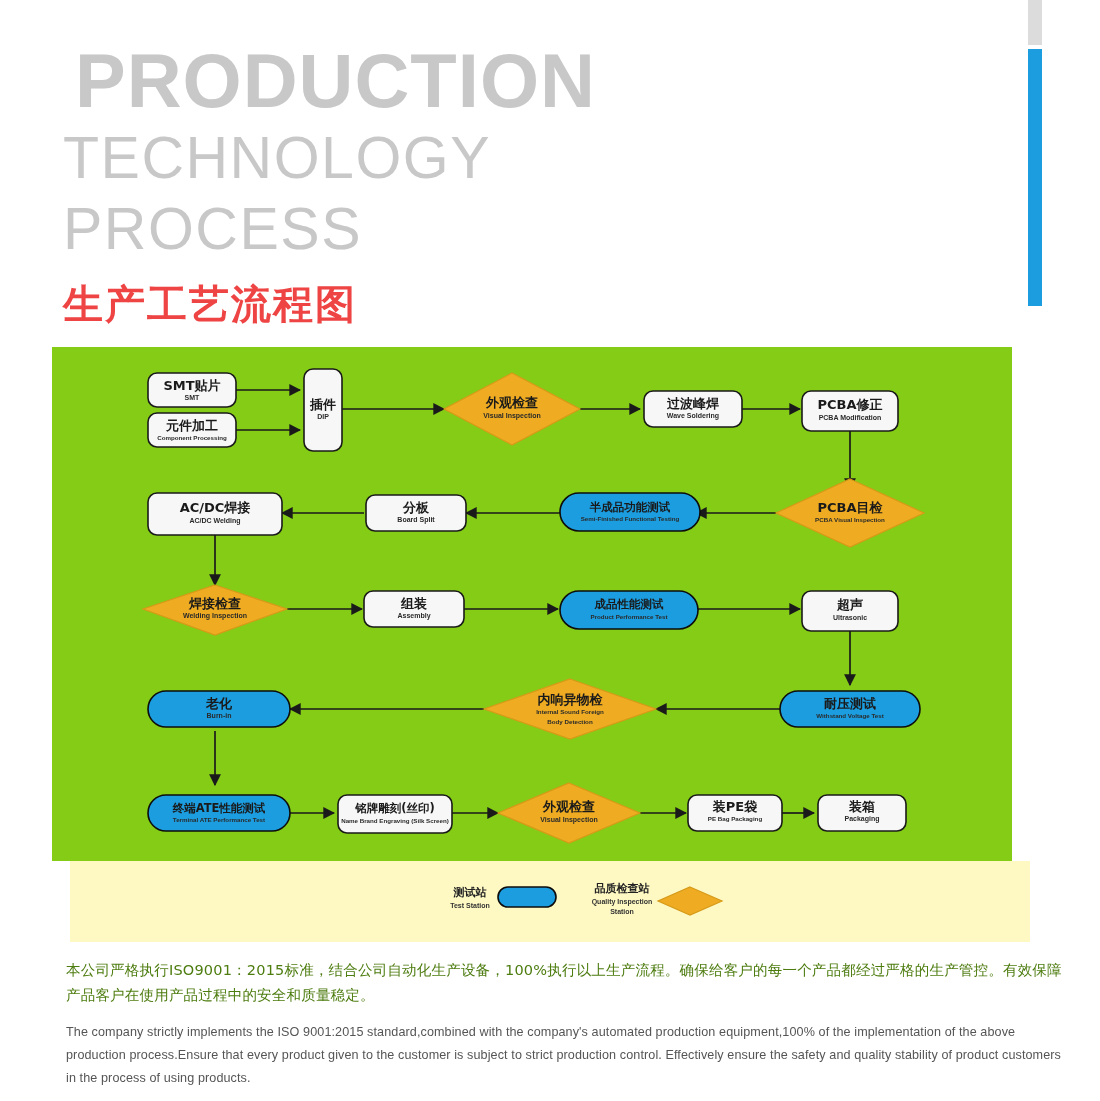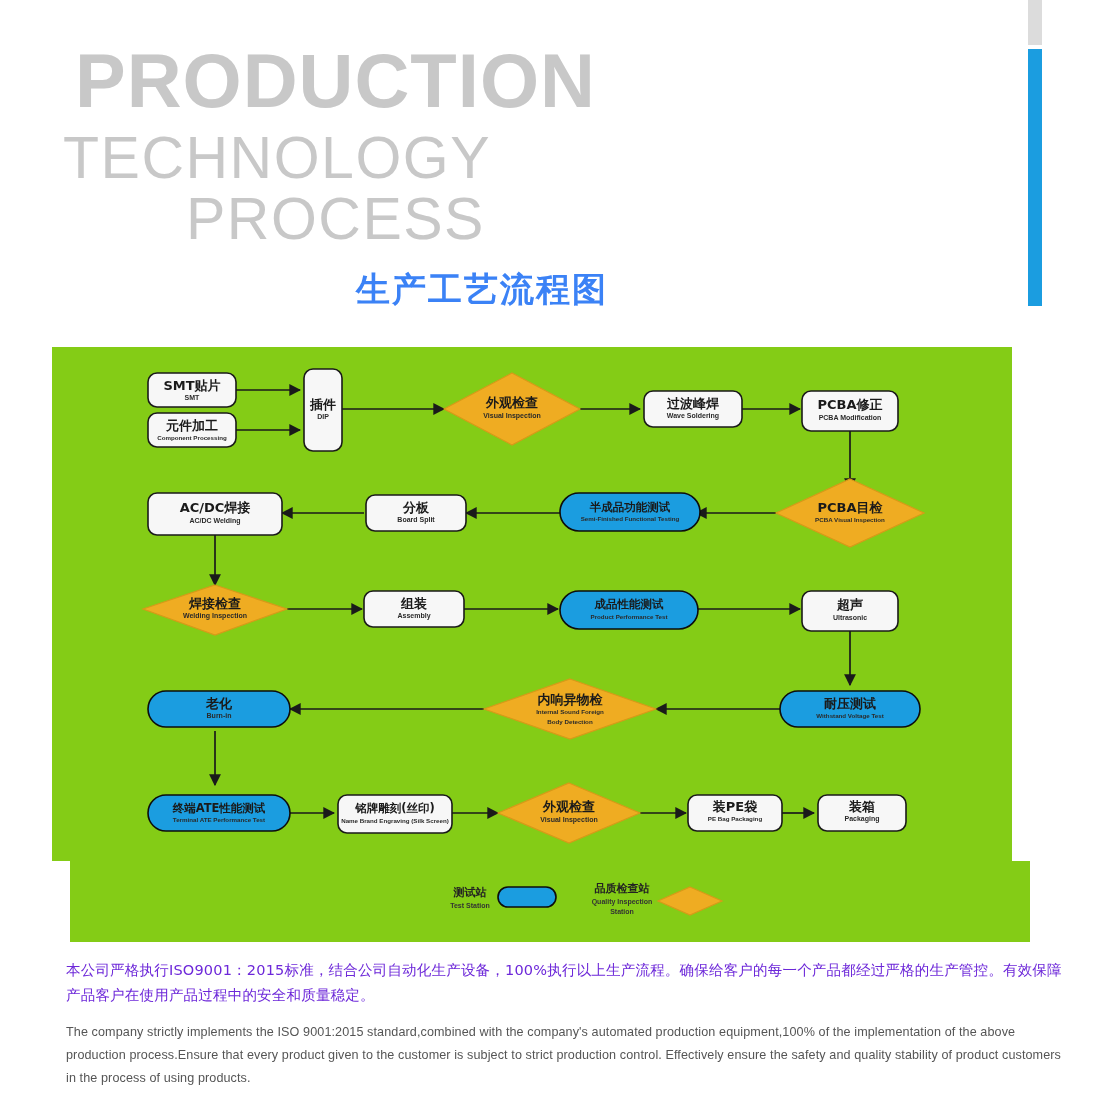--- a/index.html
+++ b/index.html
@@ -41,43 +41,42 @@
   .h-line2, .h-line3 {
     font-size: 59px;
     font-weight: 400;
     letter-spacing: 1.5px;
     color: #c8c8c8;
     line-height: 1.0;
     margin: 0;
     font-family: "Liberation Sans", sans-serif;
   }
   .h-line2 { margin-top: 10px; }
-  .h-line3 { margin-top: 2px; text-align: center; }
+  .h-line3 { margin-top: 12px; }
   .h-cn {
-    font-size: 34px;
-    font-weight: 700;
-    color: #3b82f6;
+    font-size: 40px;
+    font-weight: 700;
+    color: #ef4444;
     margin: 18px 0 0 0;
     letter-spacing: 2px;
     font-family: "DejaVu Sans", sans-serif;
-    text-align: right;
   }
 
   
   #chart-panel {
     position: absolute;
     left: 52px; top: 347px;
     width: 960px; height: 514px;
     background: #84cc16;
   }
   #legend-panel {
     position: absolute;
     left: 70px; top: 861px;
     width: 960px; height: 81px;
-    background: #84cc16;
+    background: #fef9c3;
   }
   #flow-svg { position: absolute; left: 0; top: 0; }
   #legend-svg { position: absolute; left: 0; top: 0; }
 
   
   .nd-cn {
     font-family: "DejaVu Sans", sans-serif;
     font-weight: 700;
     font-size: 13px;
     fill: #1a1a1a;
@@ -114,21 +113,21 @@
   .shape-box { fill: #f7f7f7; stroke: #1a1a1a; stroke-width: 1.6; }
   .shape-blue { fill: #1b9de0; stroke: #0d0d0d; stroke-width: 1.6; }
   .shape-diamond { fill: #efac22; stroke: #d79a18; stroke-width: 1.2; }
   .conn { stroke: #1a1a1a; stroke-width: 1.7; fill: none; }
 
   
   #footer { position: absolute; left: 66px; top: 958px; width: 1000px; }
   .ft-cn {
     font-family: "DejaVu Sans", sans-serif;
     font-size: 14.5px;
-    color: #6d28d9;
+    color: #4d7c0f;
     line-height: 1.75;
     margin: 0;
     letter-spacing: 0.2px;
   }
   .ft-en {
     font-family: Liberation Sans, sans-serif;
     font-size: 12.6px;
     color: #555;
     line-height: 1.85;
     margin: 12px 0 0 0;

